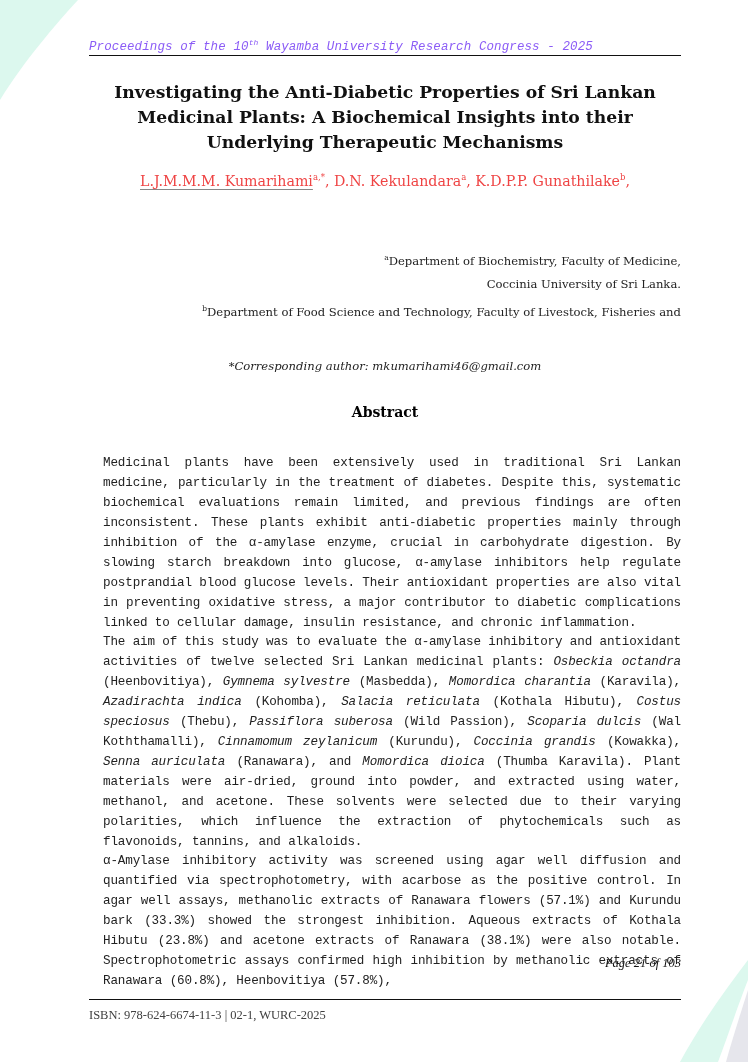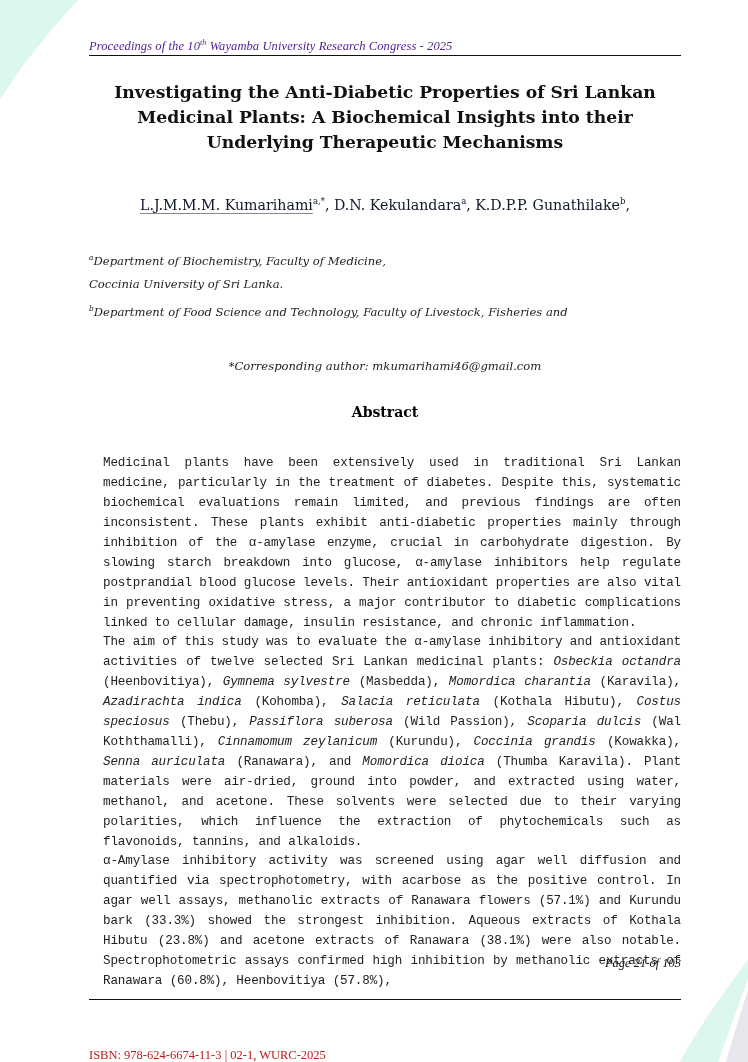--- a/index.html
+++ b/index.html
@@ -5,38 +5,38 @@
   html, body { margin: 0; padding: 0; }
   body {
     width: 748px; height: 1062px; position: relative; overflow: hidden;
     background: #ffffff; color: #1a1a1a;
     font-family: "DejaVu Serif", "Liberation Serif", serif;
   }
   .deco { position: absolute; pointer-events: none; }
   .page { position: absolute; left: 89px; top: 0; width: 592px; }
   .running-head {
     position: absolute; top: 38px; left: 0; width: 592px;
-    font-family: Liberation Serif, serif; font-style: italic;
-    font-size: 12.5px; letter-spacing: 0.1px; color: #4c1d95;
+    font-family: Liberation Mono, monospace; font-style: italic;
+    font-size: 12.5px; letter-spacing: 0.1px; color: #8b5cf6;
   }
   .running-head sup { font-size: 8px; }
   .head-rule { position: absolute; top: 55px; left: 0; width: 592px; height: 0; border-top: 1.6px solid #111; }
   .title {
     position: absolute; top: 80px; left: 0; width: 592px; text-align: center;
     font-family: "DejaVu Serif", serif; font-weight: bold; font-size: 17.2px; line-height: 25px; color: #111;
   }
   .authors {
-    position: absolute; top: 190px; left: 0; width: 592px; text-align: center;
-    font-family: "DejaVu Serif", serif; font-size: 14.2px; line-height: 22px; color: #0f172a;
+    position: absolute; top: 166px; left: 0; width: 592px; text-align: center;
+    font-family: "DejaVu Serif", serif; font-size: 14.2px; line-height: 22px; color: #ef4444;
   }
   .authors .lead { text-decoration: underline; text-decoration-color: #888; text-underline-offset: 3px; }
   .authors sup { font-size: 8.5px; }
   .affils {
-    position: absolute; top: 246px; left: 0; width: 592px; text-align: left;
-    font-family: "DejaVu Serif", serif; font-style: italic; font-size: 11.6px; line-height: 23.5px; color: #222;
+    position: absolute; top: 246px; left: 0; width: 592px; text-align: right;
+    font-family: "DejaVu Serif", serif; font-size: 11.6px; line-height: 23.5px; color: #222;
   }
   .affils sup { font-size: 7.5px; }
   .corr {
     position: absolute; top: 359px; left: 0; width: 592px; text-align: center;
     font-family: "DejaVu Serif", serif; font-style: italic; font-size: 11.6px; color: #222;
   }
   .abstract-title {
     position: absolute; top: 404px; left: 0; width: 592px; text-align: center;
     font-family: "DejaVu Serif", serif; font-weight: bold; font-size: 14px; color: #000000;
   }
@@ -45,21 +45,21 @@
     font-family: Liberation Mono, monospace; font-size: 12.6px; line-height: 20px; color: #222;
     letter-spacing: -0.15px;
   }
   .para i { font-style: italic; }
   .p1 { top: 453px; }
   .p2 { top: 632px; }
   .p3 { top: 851px; }
   .foot-rule { position: absolute; top: 999px; left: 0; width: 592px; height: 0; border-top: 1.6px solid #111; }
   .foot-left {
     position: absolute; top: 1008px; left: 0;
-    font-family: "Liberation Serif", serif; font-size: 12.5px; color: #b91c1c; margin-top: 40px;
+    font-family: "Liberation Serif", serif; font-size: 12.5px; color: #404040;
   }
   .foot-right {
     position: absolute; top: 956px; right: 0;
     font-family: "Liberation Serif", serif; font-style: italic; font-size: 12.5px; color: #111;
   }
 </style>
 </head>
 <body>
 
 <svg class="deco" style="left:0;top:0" width="110" height="110" viewBox="0 0 110 110">

